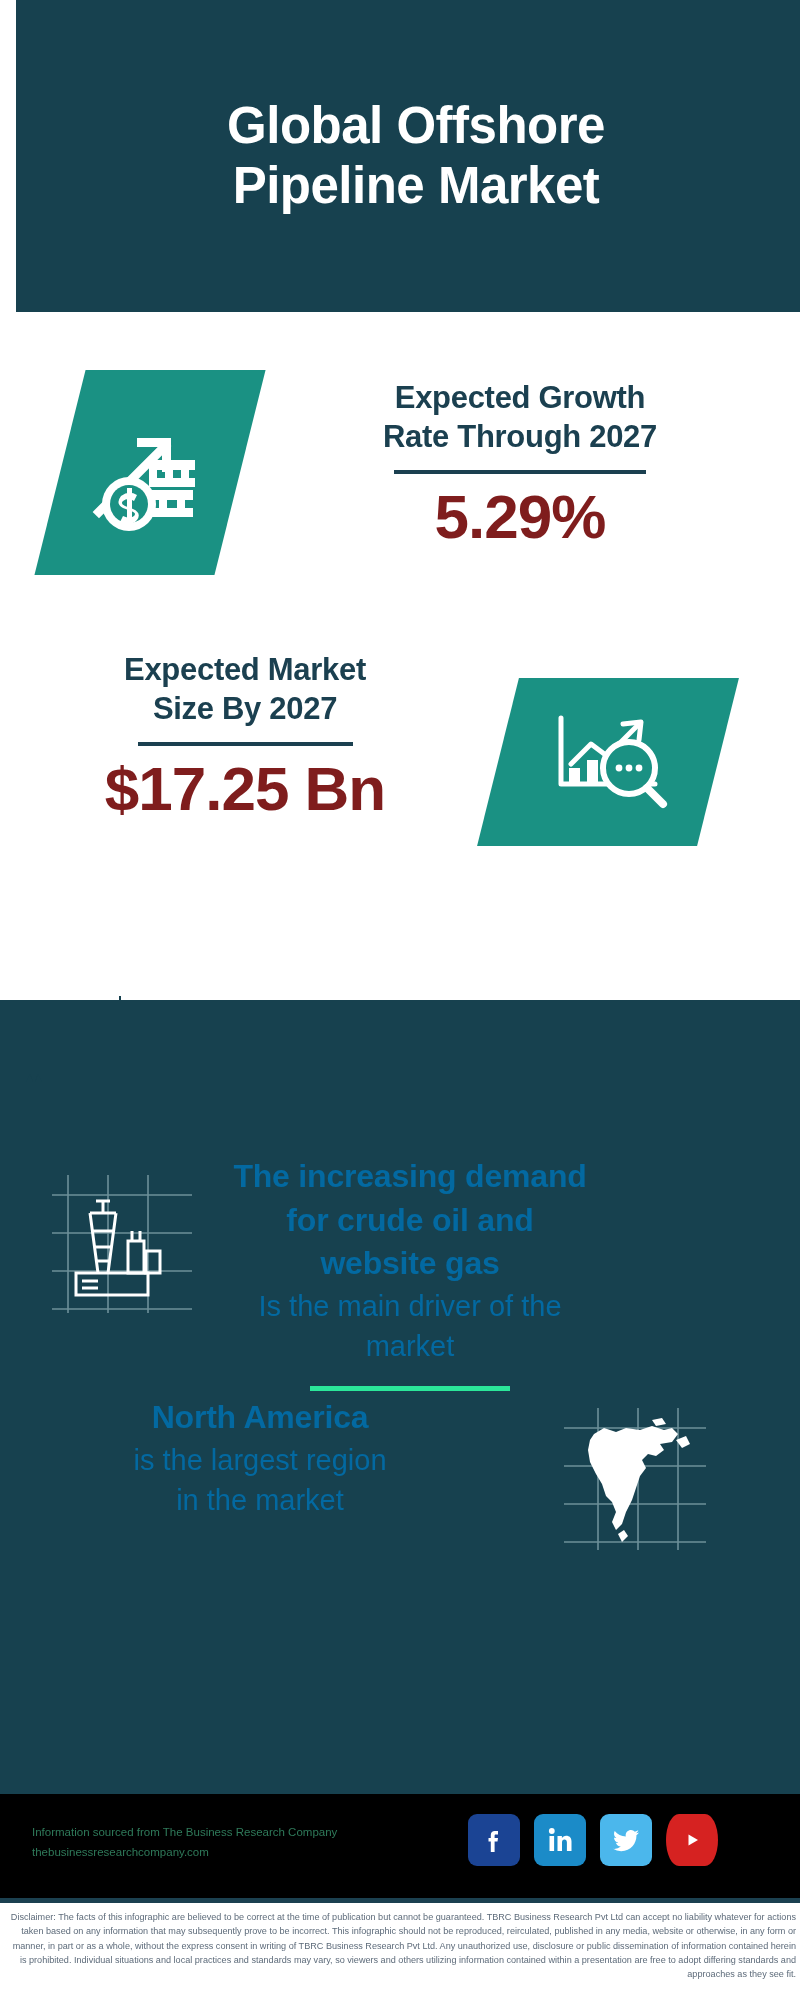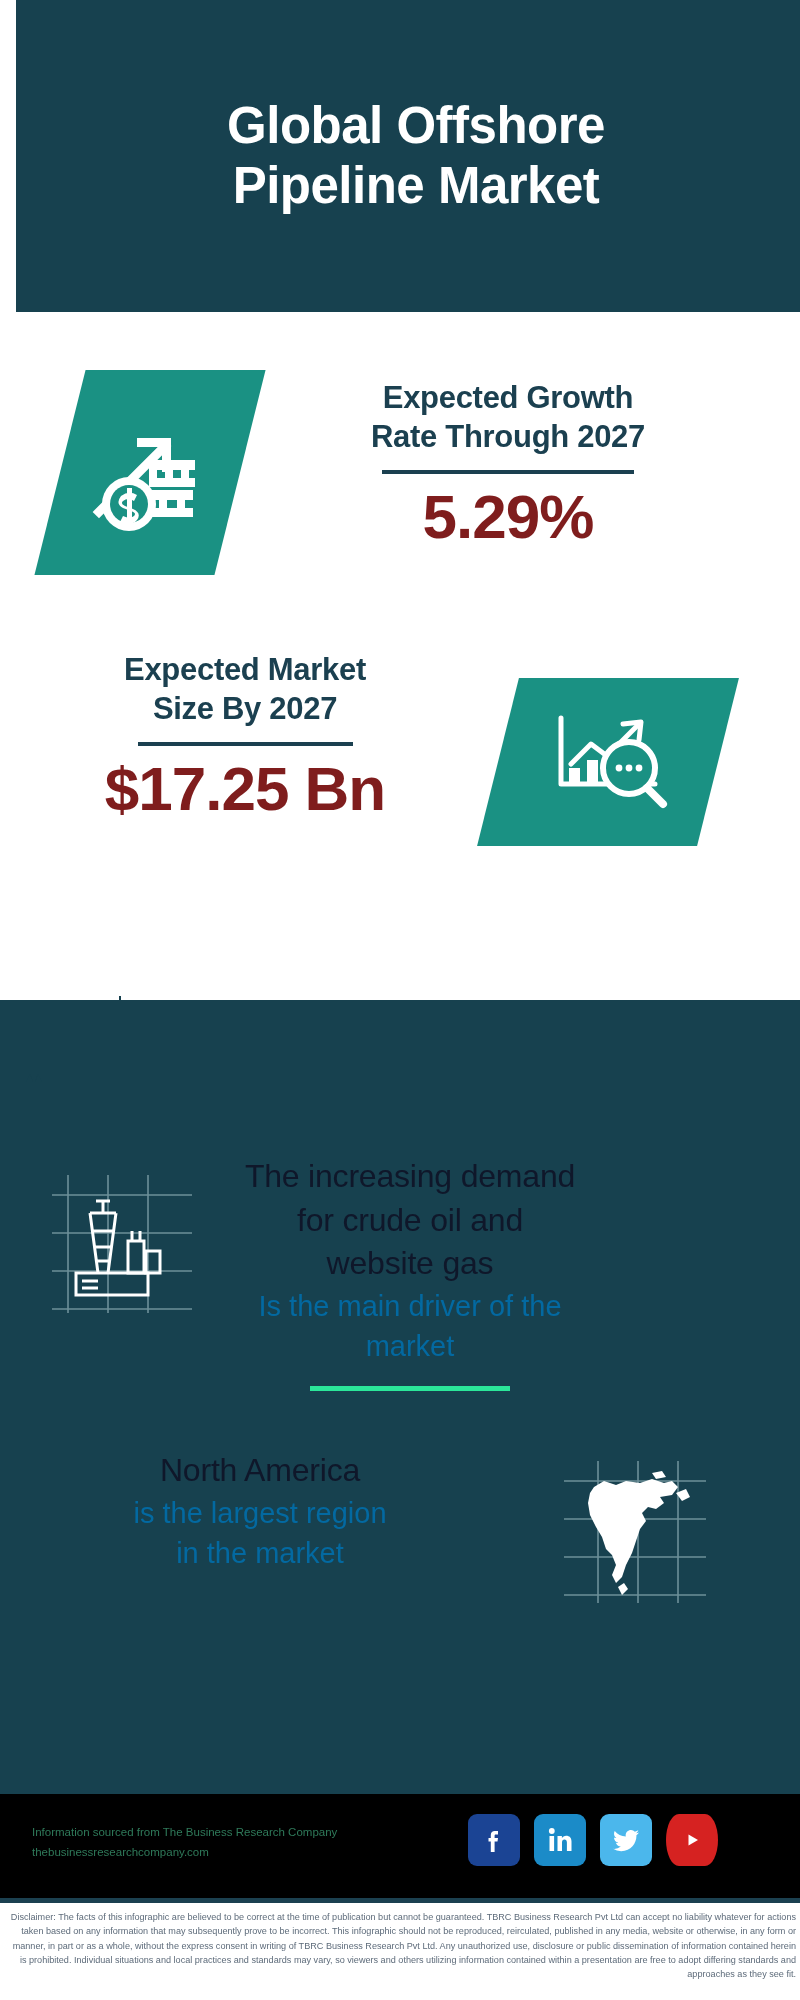--- a/index.html
+++ b/index.html
@@ -36,21 +36,21 @@
   .block1 { position:absolute; left:0; top:58px; width:800px; height:300px; }
   .para-box {
     position:absolute;
     background:#1a9183;
     transform:skewX(-14deg);
     overflow:hidden;
   }
   .para-inner { transform:skewX(14deg); width:100%; height:100%; display:flex; align-items:center; justify-content:center; }
   .b1-icon { left:60px; top:0px; width:180px; height:205px; }
 
-  .b1-text { position:absolute; left:268px; top:8px; width:480px; text-align:center; }
+  .b1-text { position:absolute; left:280px; top:8px; width:480px; text-align:center; }
   .kpi-label {
     color:#1b4050; font-size:31px; font-weight:bold; line-height:1.26; letter-spacing:-0.3px;
   }
   .rule-dark { width:252px; height:4px; background:#1b4050; margin:14px auto 6px auto; }
   .kpi-value { color:#7f1d1d; font-size:62px; font-weight:bold; letter-spacing:-1px; line-height:1.2; }
 
   
   .block2 { position:absolute; left:0; top:330px; width:764px; height:300px; }
   .b2-text { position:absolute; left:20px; top:8px; width:450px; text-align:center; }
   .b2-icon { left:498px; top:36px; width:220px; height:168px; }
@@ -60,27 +60,27 @@
   .dark-zone {
     position:absolute; left:0; top:1000px; width:800px; height:790px;
     background:#17414f;
   }
   .skyline { position:absolute; left:0; top:990px; width:800px; height:130px; }
   .skyline svg { display:block; width:800px; height:130px; }
 
   .dz-block { position:absolute; width:800px; }
 
   .dz-driver { top:1155px; height:270px; }
-  .dz-region { top:1449px; height:210px; }
+  .dz-region { top:1396px; height:210px; }
 
   .grid-icon { position:absolute; }
   .grid-icon svg { display:block; }
 
   .green-head {
-    color:#0f172a; font-size:32px; font-weight:normal; line-height:1.36; letter-spacing:-0.2px; text-align:center;
+    color:#0369a1; font-size:32px; font-weight:bold; line-height:1.36; letter-spacing:-0.2px; text-align:center;
   }
   .white-sub {
     color:#0369a1; font-size:29px; font-weight:normal; line-height:1.38; text-align:center;
   }
   .rule-green { width:200px; height:5px; background:#2be69a; margin:20px auto 0 auto; }
 
   
   .footer-white {
     position:absolute; left:0; top:1790px; width:800px; height:108px; background:#000000;
   }

